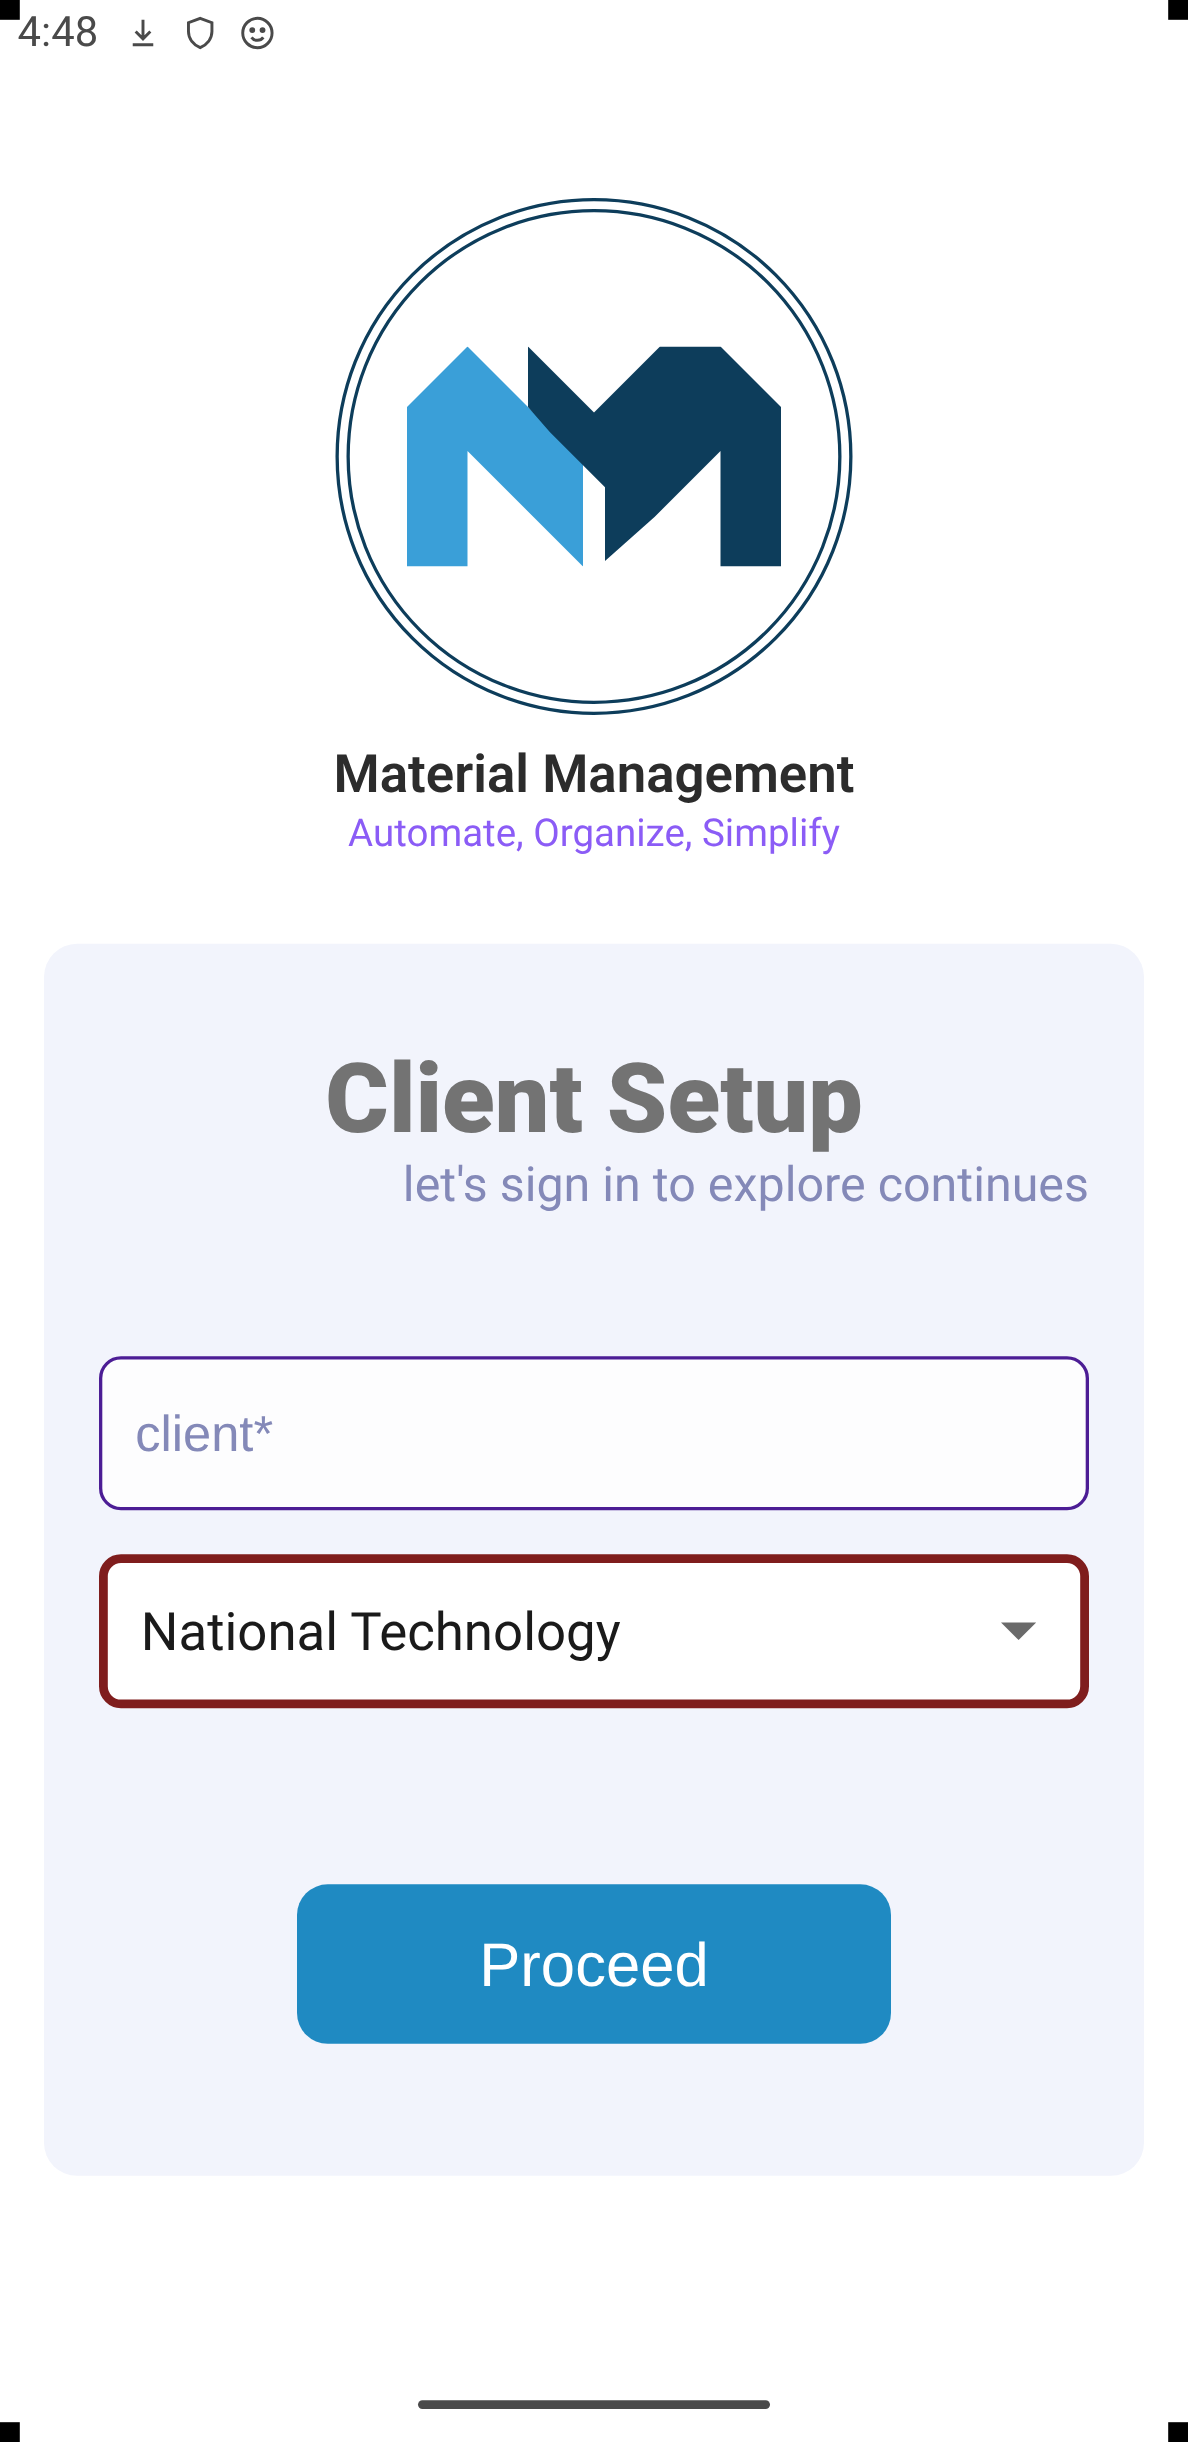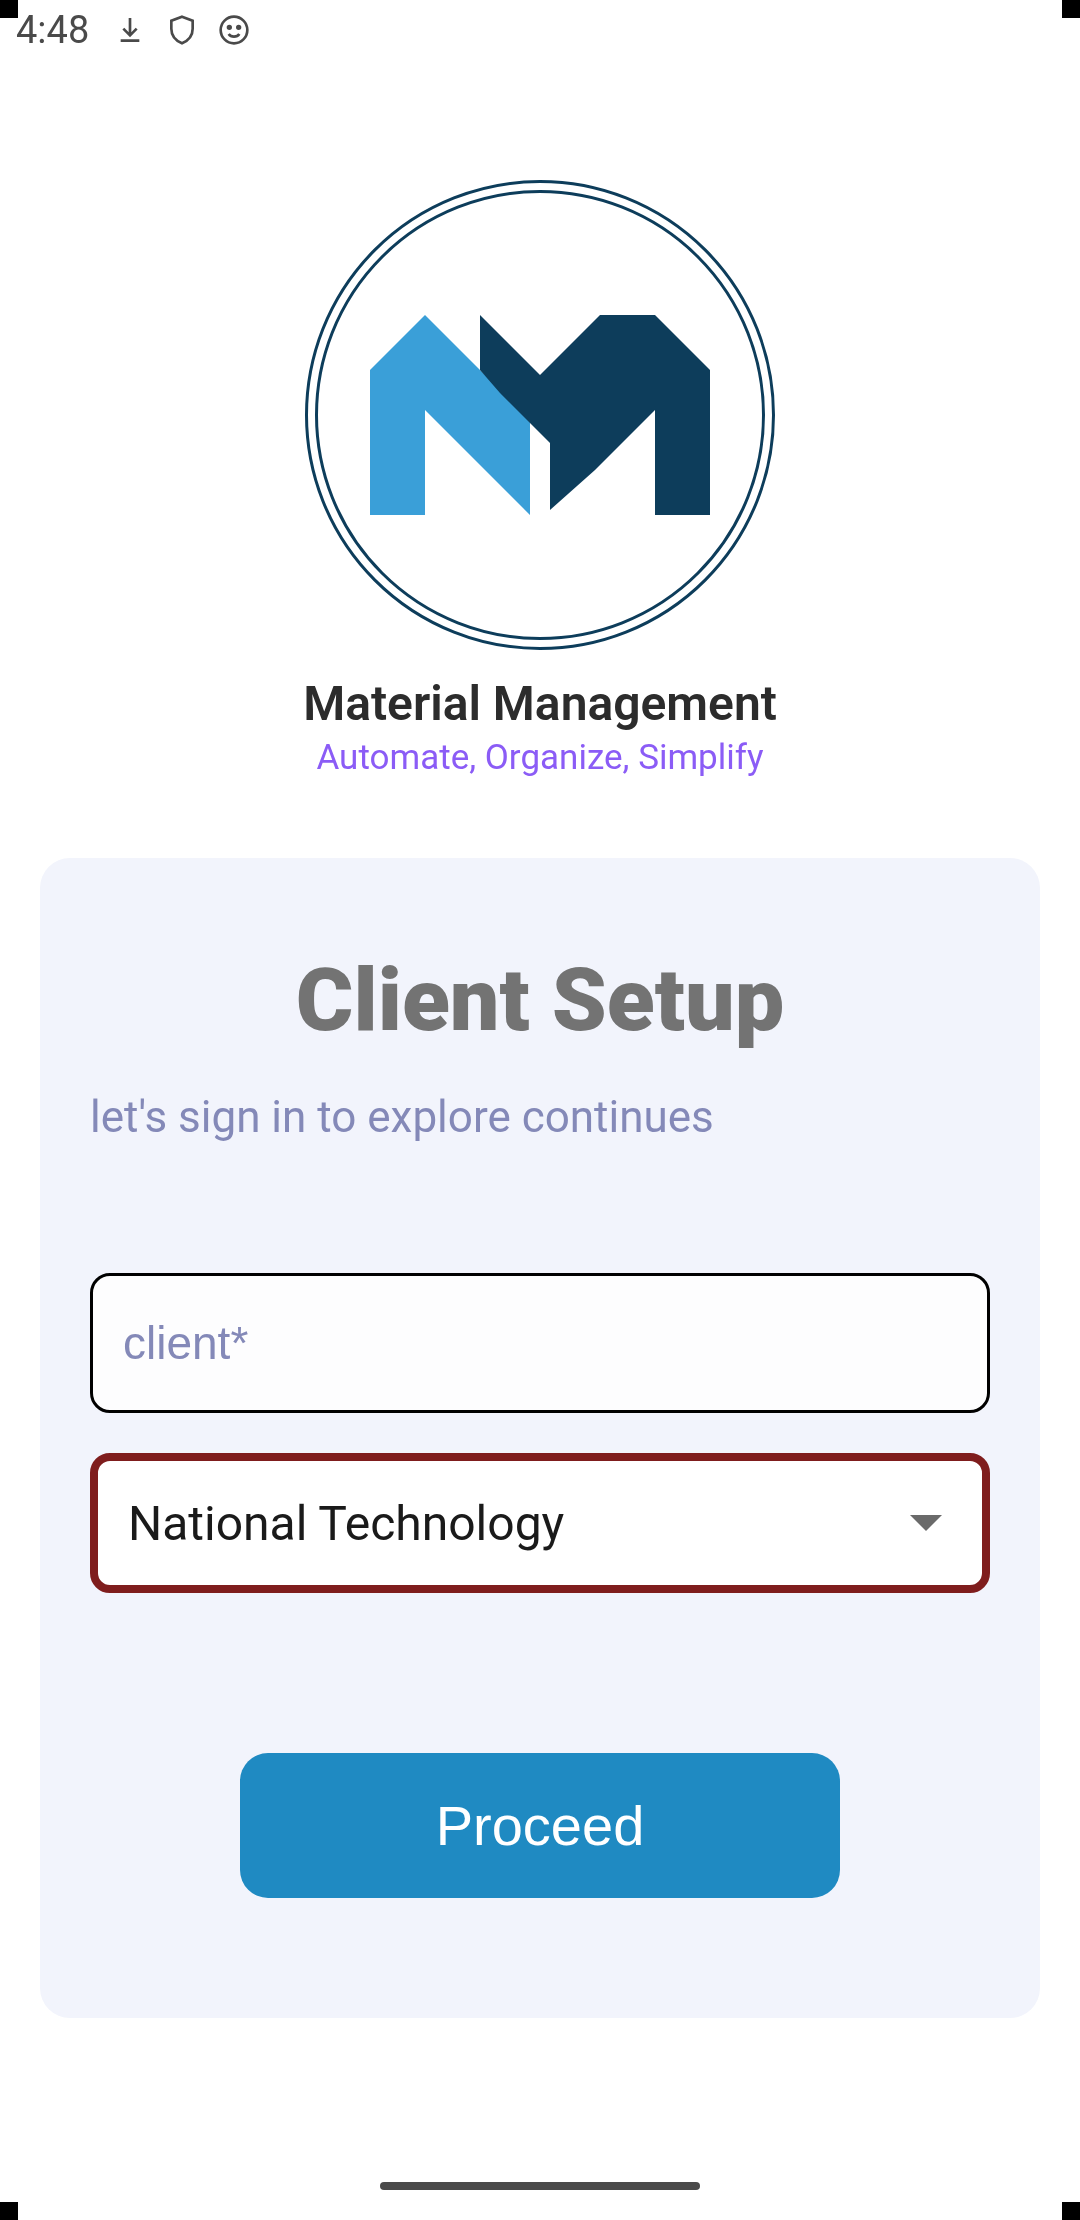--- a/index.html
+++ b/index.html
@@ -89,28 +89,27 @@
     }
     .card-title {
       font-size: 88px;
       font-weight: 900;
       color: #737373;
       text-align: center;
     }
     .card-subtitle {
       font-size: 44px;
       color: #8489b8;
-      text-align: left;
-      margin-top: 40px;
+      text-align: right;
     }
     .input-field {
       width: 100%;
       height: 140px;
       margin-top: 130px;
-      border: 3px solid #000000;
+      border: 3px solid #4c1d95;
       border-radius: 20px;
       background: #fdfdfe;
       font-size: 46px;
       color: #8489b8;
       padding: 0 30px;
       outline: none;
     }
     .input-field::placeholder {
       color: #8489b8;
     }
@@ -133,21 +132,21 @@
     .dropdown-icon {
       width: 0;
       height: 0;
       border-left: 16px solid transparent;
       border-right: 16px solid transparent;
       border-top: 16px solid #6a6a6a;
     }
     .proceed-button {
       display: block;
       margin: 160px auto 0 auto;
-      width: 600px;
+      width: 540px;
       height: 145px;
       background: #1f8ac2;
       border: none;
       border-radius: 28px;
       font-size: 56px;
       color: white;
       font-weight: 400;
       cursor: pointer;
     }
     .home-indicator {

